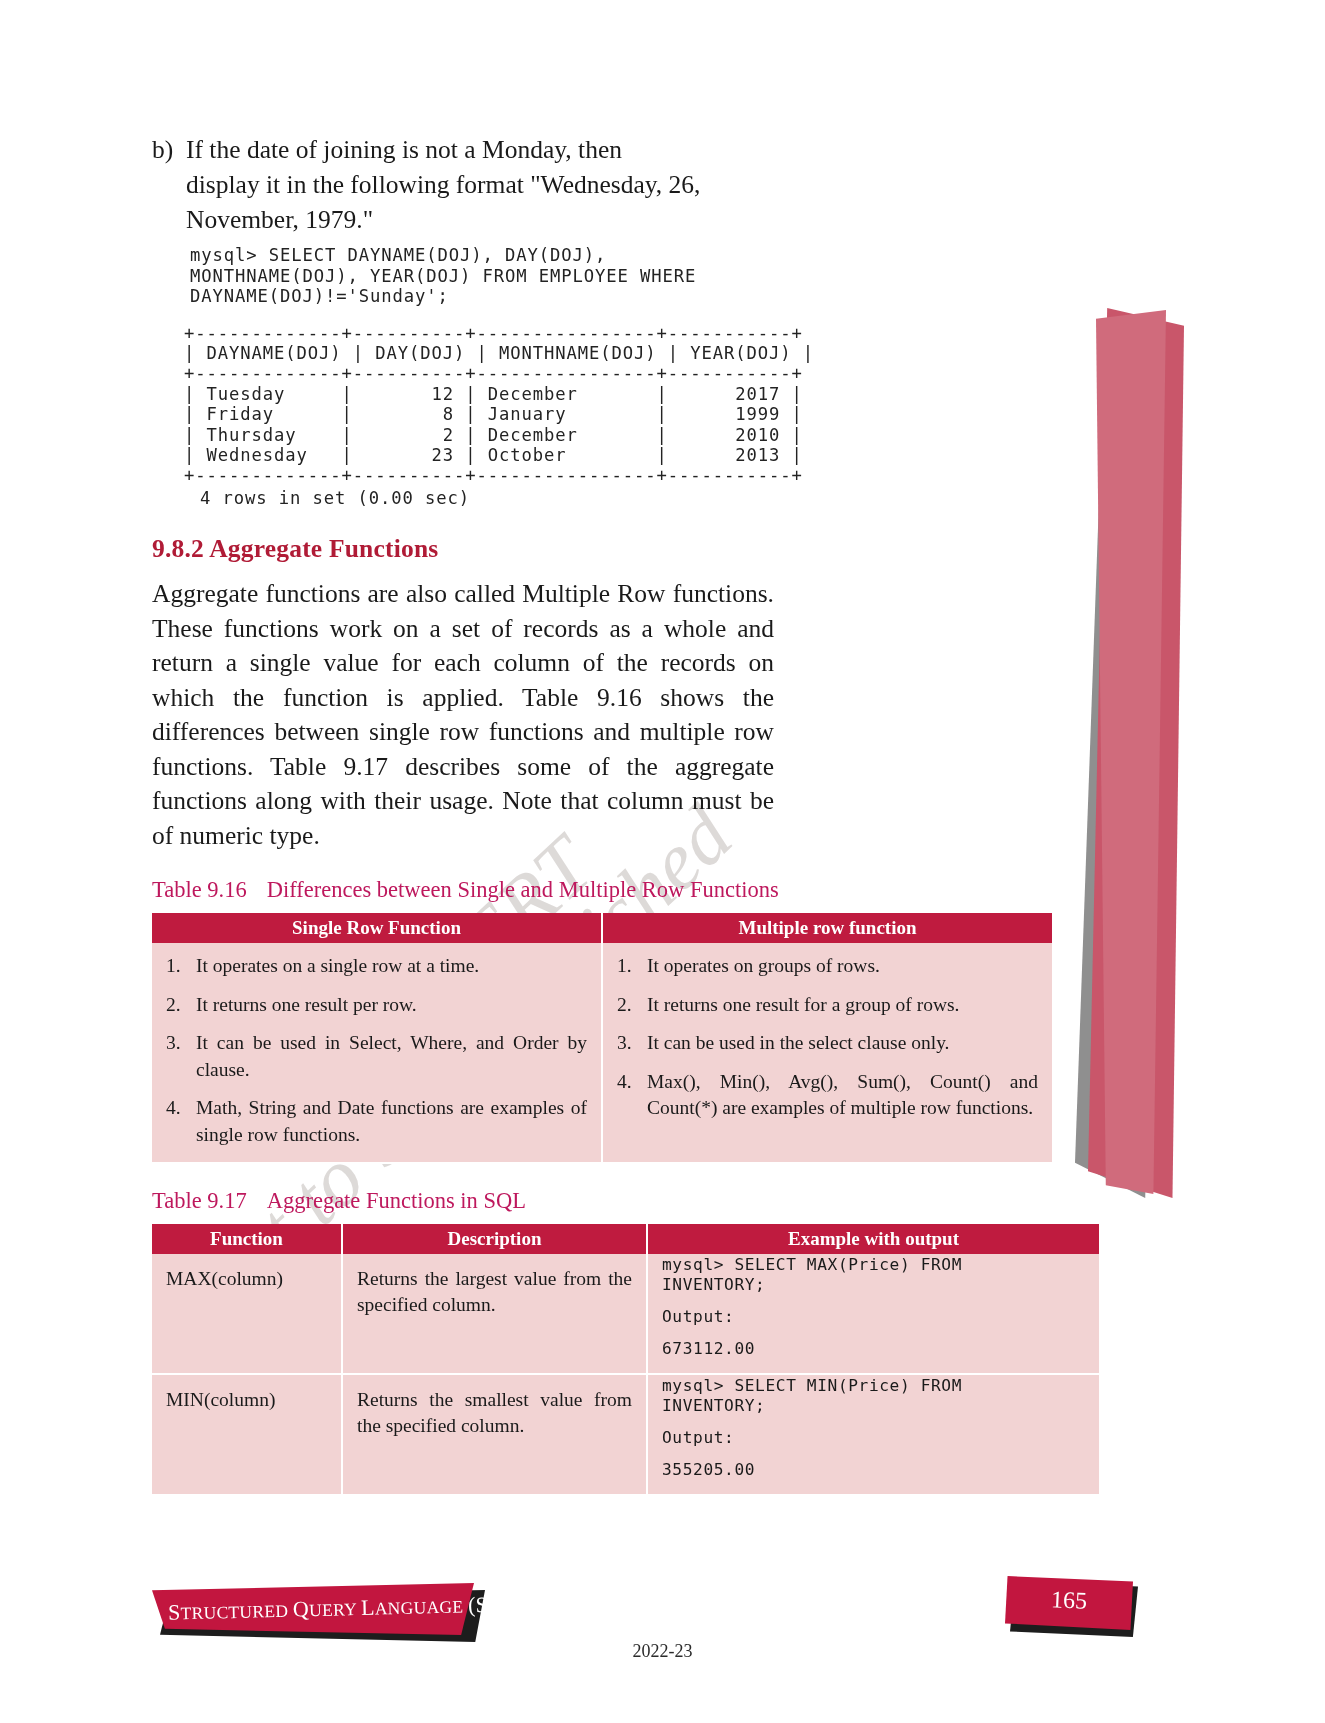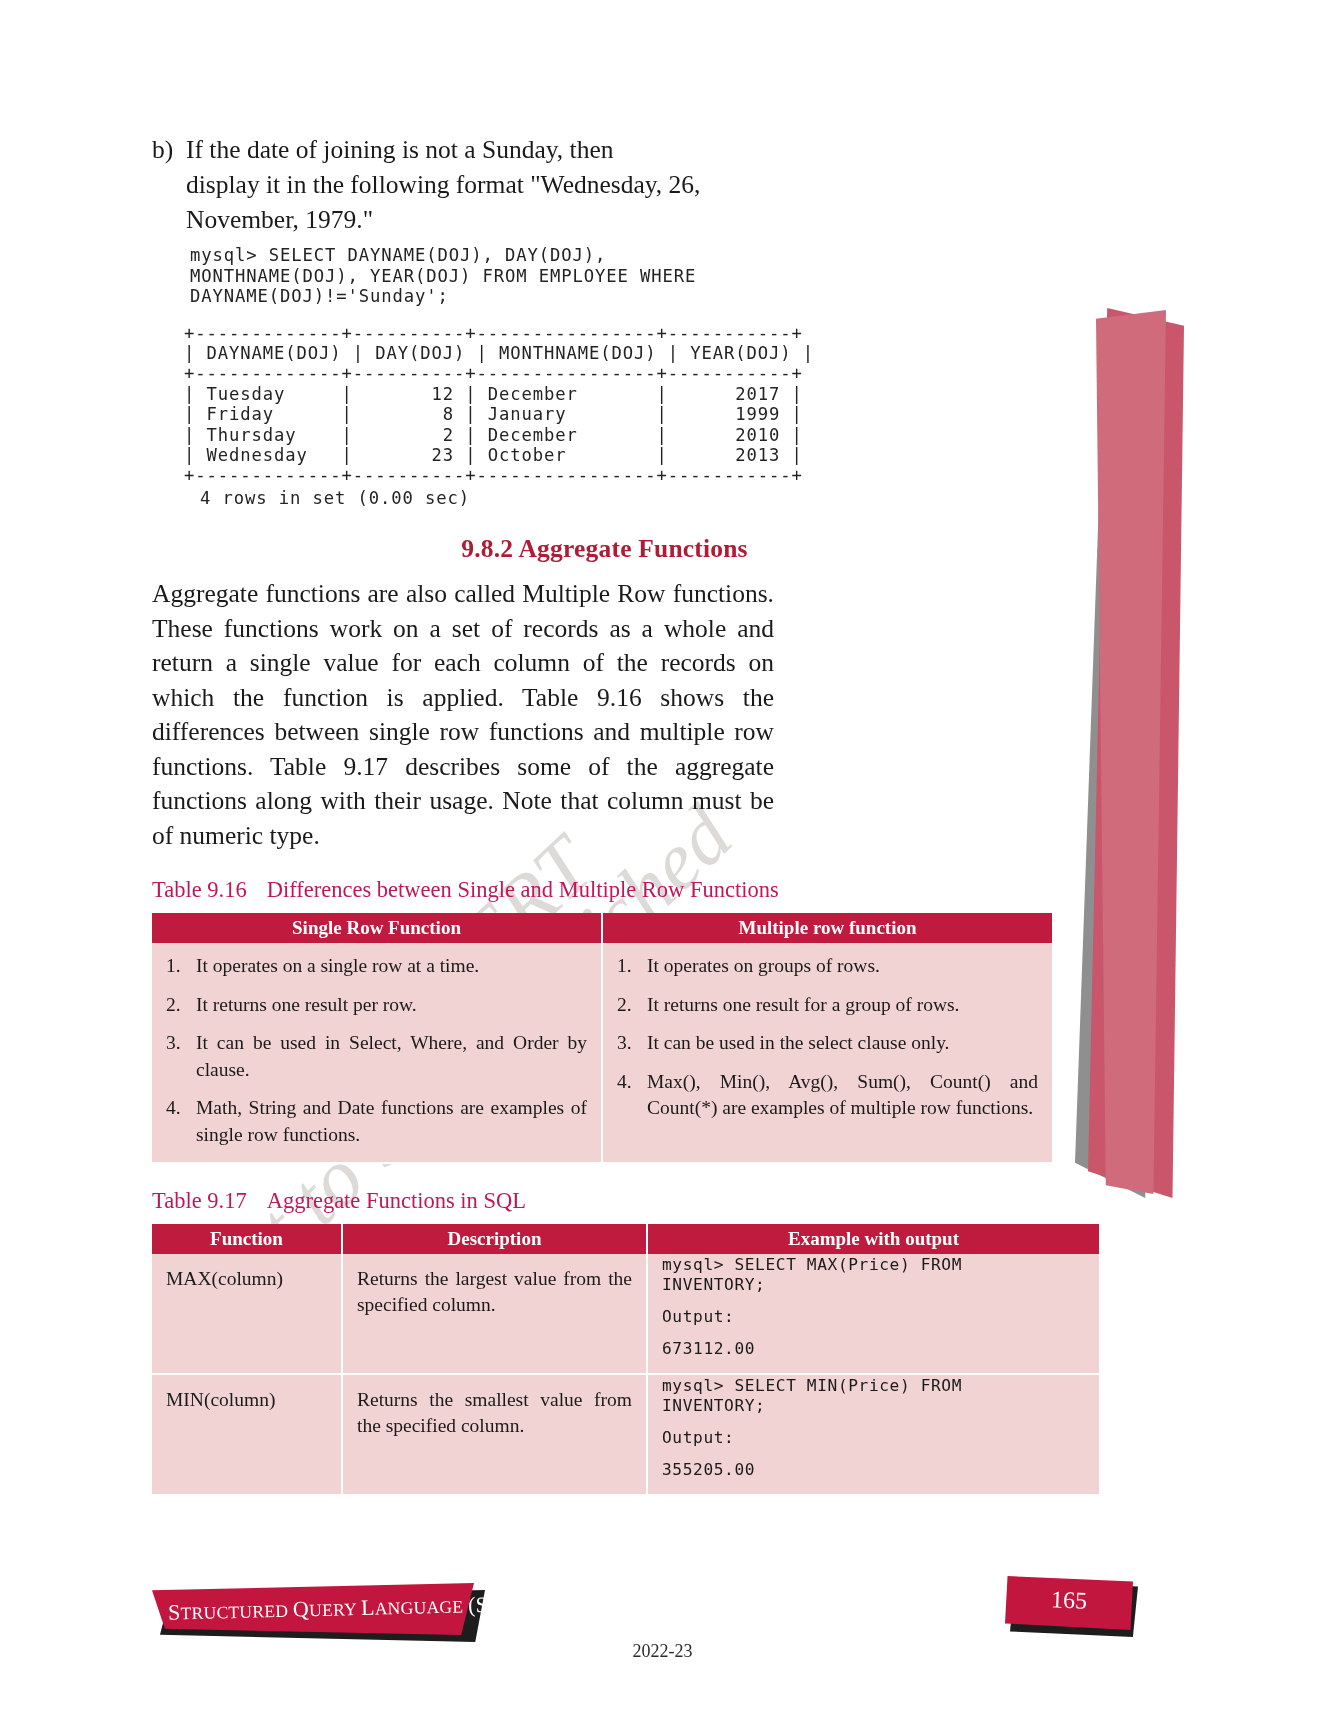--- a/index.html
+++ b/index.html
@@ -118,21 +118,20 @@
   }
 
   
   h2.section {
     font-family: "Liberation Serif", "DejaVu Serif", serif;
     color: #b01b36;
     font-size: 25.5px;
     font-weight: bold;
     margin: 26px 0 13px 0;
     letter-spacing: .2px;
-    text-align: center;
   }
 
   
   p.body {
     margin: 0;
     width: 622px;
     font-size: 25.5px;
     line-height: 34.5px;
     text-align: justify;
     text-justify: inter-word;
@@ -292,21 +291,21 @@
   <div class="wm-line wm-1">© NCERT</div>
   <div class="wm-line wm-2">not to be republished</div>
 </div>
 
 <div class="page">
   <div class="content">
 
     <div class="qitem">
       <div class="marker">b)</div>
       <div class="qbody">
-        <div>If the date of joining is not a Sunday, then</div>
+        <div>If the date of joining is not a Monday, then</div>
         <div>display it in the following format "Wednesday, 26,</div>
         <div class="lastline">November, 1979."</div>
       </div>
     </div>
 
     <div class="mono code-query">mysql&gt; SELECT DAYNAME(DOJ), DAY(DOJ),
 MONTHNAME(DOJ), YEAR(DOJ) FROM EMPLOYEE WHERE
 DAYNAME(DOJ)!='Sunday';</div>
 
     <div class="mono code-table">+-------------+----------+----------------+-----------+

